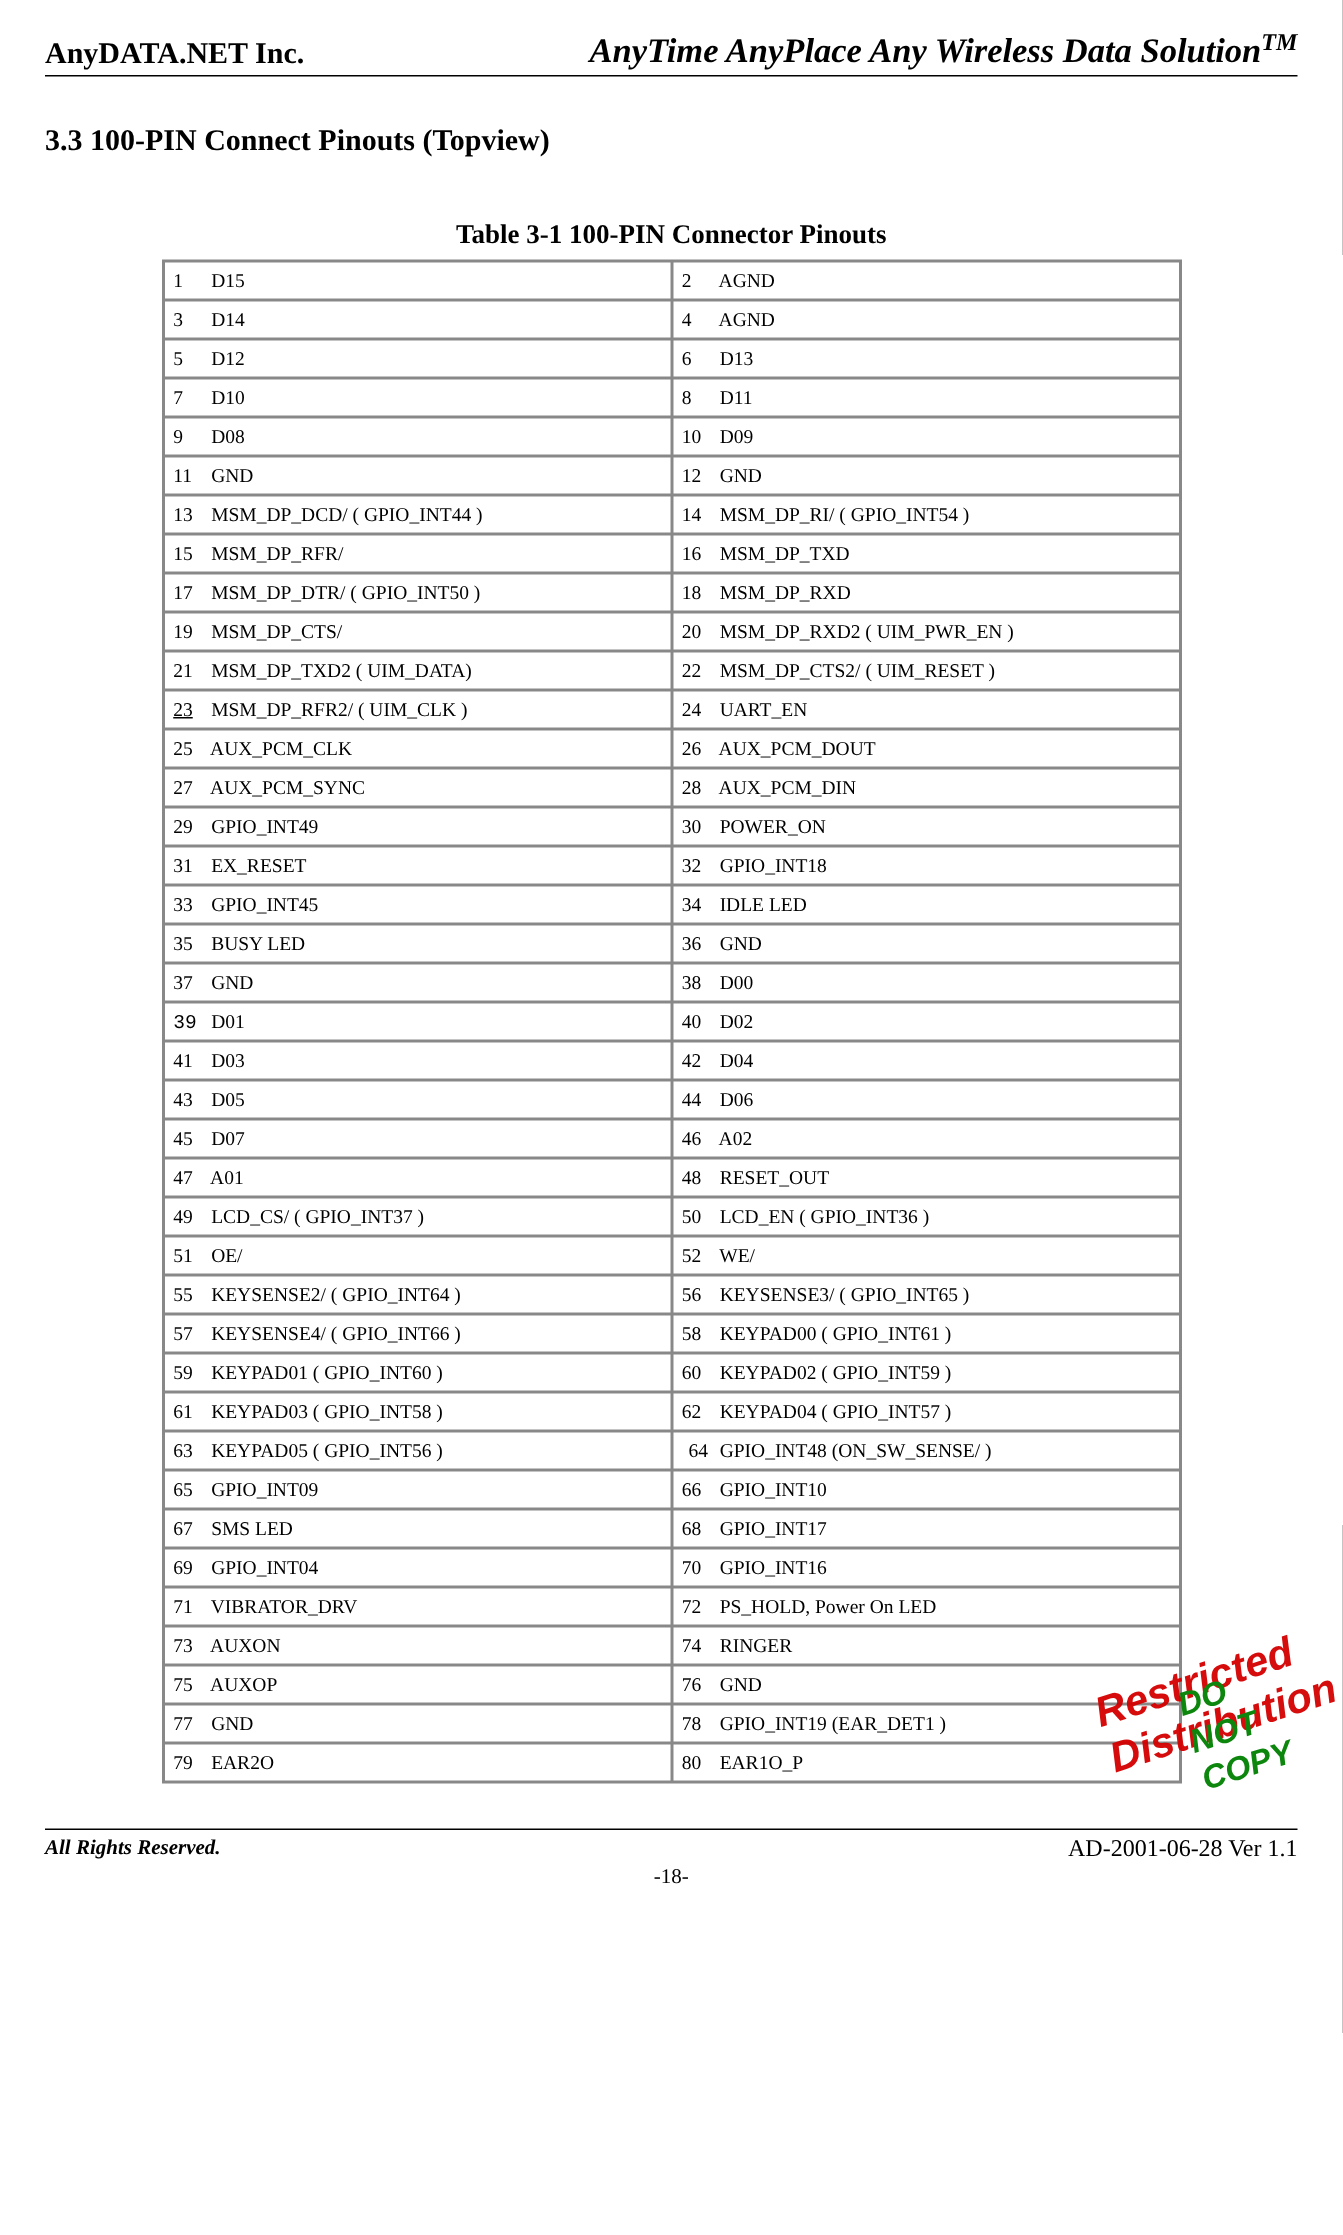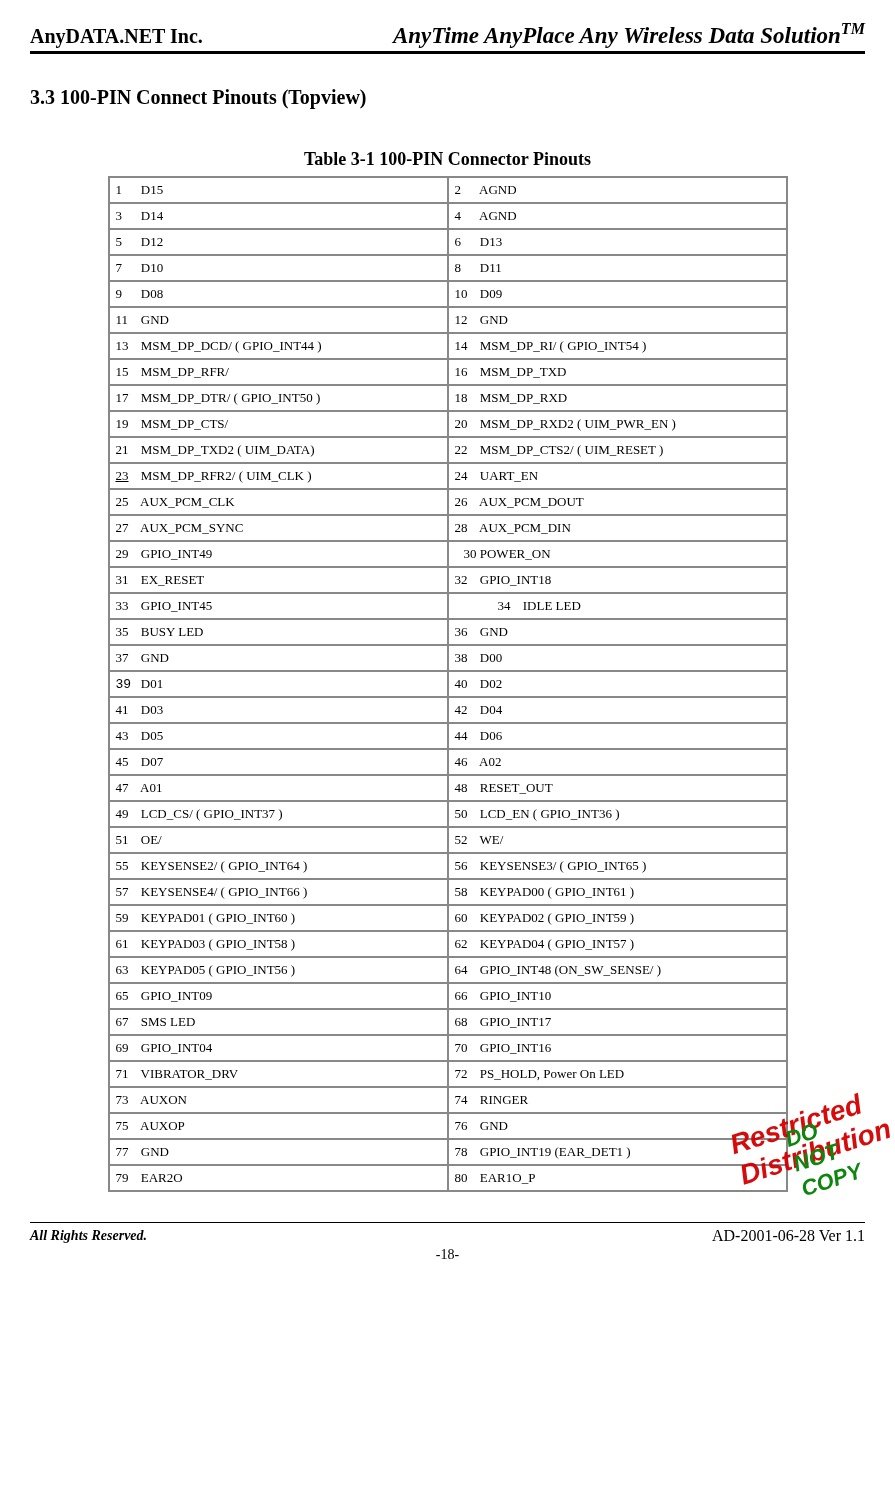--- a/index.html
+++ b/index.html
@@ -9,21 +9,21 @@
       color: #000;
       background: #fff;
       width: 895px;
       box-sizing: border-box;
       position: relative;
     }
     .header {
       display: flex;
       justify-content: space-between;
       align-items: baseline;
-      border-bottom: 3px solid #000000;
+      border-bottom: 1px solid #000000;
       padding-bottom: 2px;
       margin-bottom: 32px;
     }
     .header-left {
       font-size: 20px;
       font-weight: bold;
     }
     .header-right {
       font-size: 23px;
       font-style: italic;
@@ -182,29 +182,29 @@
       <tr>
         <td class="pin-name"><span style="display: inline-block; min-width: 22px;">25</span> <span>AUX_PCM_CLK</span></td>
         <td class="pin-name"><span style="display: inline-block; min-width: 22px;">26</span> <span>AUX_PCM_DOUT</span></td>
       </tr>
       <tr>
         <td class="pin-name"><span style="display: inline-block; min-width: 22px;">27</span> <span>AUX_PCM_SYNC</span></td>
         <td class="pin-name"><span style="display: inline-block; min-width: 22px;">28</span> <span>AUX_PCM_DIN</span></td>
       </tr>
       <tr>
         <td class="pin-name"><span style="display: inline-block; min-width: 22px;">29</span> <span>GPIO_INT49</span></td>
-        <td class="pin-name"><span style="display: inline-block; min-width: 22px; text-align: right;">30</span> <span>POWER_ON</span></td>
+        <td class="pin-name"><span style="display: inline-block; min-width: 22px;">30</span> <span>POWER_ON</span></td>
       </tr>
       <tr>
         <td class="pin-name"><span style="display: inline-block; min-width: 22px;">31</span> <span>EX_RESET</span></td>
         <td class="pin-name"><span style="display: inline-block; min-width: 22px;">32</span> <span>GPIO_INT18</span></td>
       </tr>
       <tr>
         <td class="pin-name"><span style="display: inline-block; min-width: 22px;">33</span> <span>GPIO_INT45</span></td>
-        <td class="pin-name"><span style="display: inline-block; min-width: 22px; margin-left: 43px;">34</span> <span>IDLE LED</span></td>
+        <td class="pin-name"><span style="display: inline-block; min-width: 22px;">34</span> <span>IDLE LED</span></td>
       </tr>
       <tr>
         <td class="pin-name"><span style="display: inline-block; min-width: 22px;">35</span> <span>BUSY LED</span></td>
         <td class="pin-name"><span style="display: inline-block; min-width: 22px;">36</span> <span>GND</span></td>
       </tr>
       <tr>
         <td class="pin-name"><span style="display: inline-block; min-width: 22px;">37</span> <span>GND</span></td>
         <td class="pin-name"><span style="display: inline-block; min-width: 22px;">38</span> <span>D00</span></td>
       </tr>
       <tr>
@@ -246,21 +246,21 @@
       <tr>
         <td class="pin-name"><span style="display: inline-block; min-width: 22px;">59</span> <span>KEYPAD01 ( GPIO_INT60 )</span></td>
         <td class="pin-name"><span style="display: inline-block; min-width: 22px;">60</span> <span>KEYPAD02 ( GPIO_INT59 )</span></td>
       </tr>
       <tr>
         <td class="pin-name"><span style="display: inline-block; min-width: 22px;">61</span> <span>KEYPAD03 ( GPIO_INT58 )</span></td>
         <td class="pin-name"><span style="display: inline-block; min-width: 22px;">62</span> <span>KEYPAD04 ( GPIO_INT57 )</span></td>
       </tr>
       <tr>
         <td class="pin-name"><span style="display: inline-block; min-width: 22px;">63</span> <span>KEYPAD05 ( GPIO_INT56 )</span></td>
-        <td class="pin-name"><span style="display: inline-block; min-width: 22px;">64</span> <span>GPIO_INT48 (ON_SW_SENSE/ )</span></td>
+        <td class="pin-name"><span style="display: inline-block; min-width: 22px; text-align: center;">64</span> <span>GPIO_INT48 (ON_SW_SENSE/ )</span></td>
       </tr>
       <tr>
         <td class="pin-name"><span style="display: inline-block; min-width: 22px;">65</span> <span>GPIO_INT09</span></td>
         <td class="pin-name"><span style="display: inline-block; min-width: 22px;">66</span> <span>GPIO_INT10</span></td>
       </tr>
       <tr>
         <td class="pin-name"><span style="display: inline-block; min-width: 22px;">67</span> <span>SMS LED</span></td>
         <td class="pin-name"><span style="display: inline-block; min-width: 22px;">68</span> <span>GPIO_INT17</span></td>
       </tr>
       <tr>

